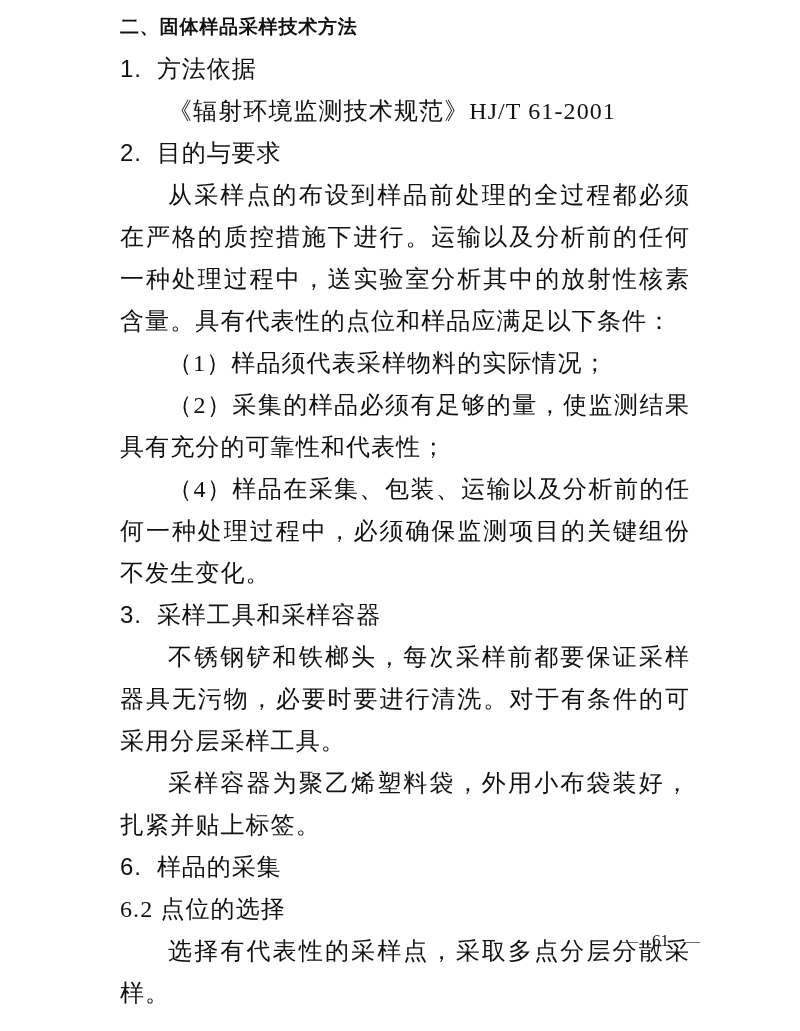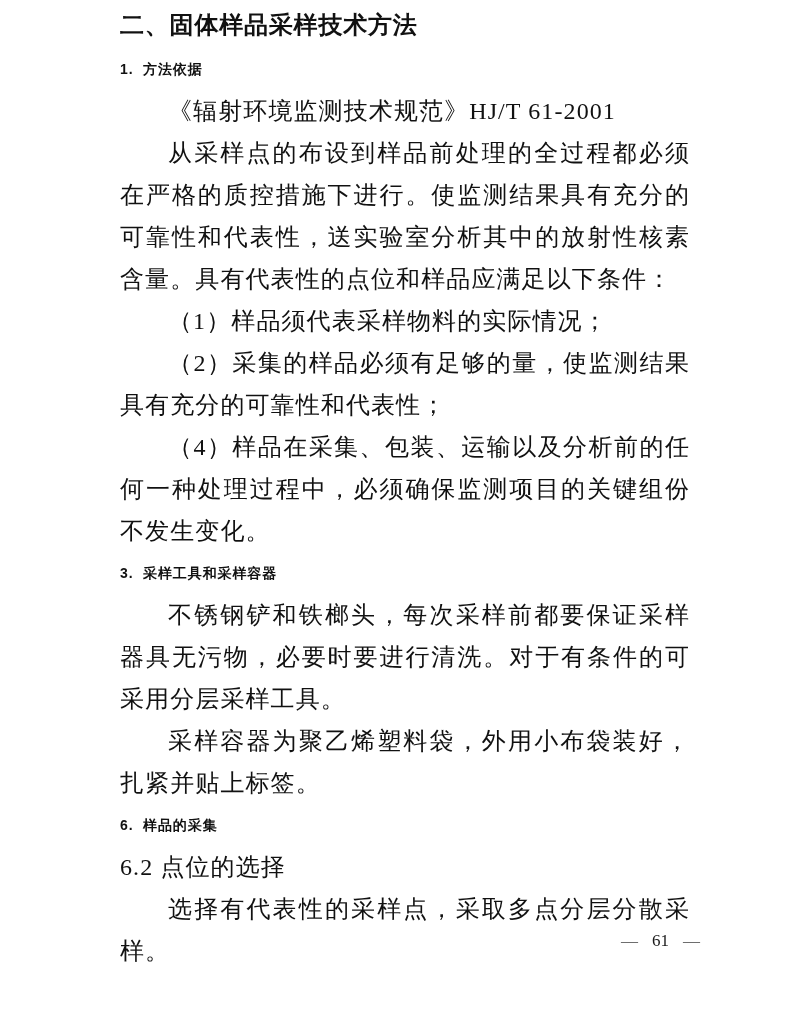--- a/index.html
+++ b/index.html
@@ -25,30 +25,30 @@
     top: 6px;
     left: 120px;
     width: 570px;
   }
   .block {
     font-size: 24px;
     line-height: 42px;
     letter-spacing: 1.1px;
   }
   .title {
-    font-family: Liberation Mono, monospace;
+    font-family: Liberation Serif, serif;
     font-weight: 700;
-    font-size: 24px;
+    font-size: 19px;
     letter-spacing: 0.8px;
     white-space: pre-wrap;
   }
   .heading {
     font-family: "Liberation Sans", "DejaVu Sans", sans-serif;
-    font-weight: 700;
-    font-size: 14px;
+    font-weight: 400;
+    font-size: 24px;
     letter-spacing: 0.9px;
     white-space: pre-wrap;
   }
   .subheading {
     font-weight: 400;
     white-space: pre-wrap;
   }
   .para {
     text-indent: 2em;
     text-align: justify;
@@ -77,22 +77,23 @@
 
 <div class="page">
   <div class="content">
 
     <div class="block title">二、固体样品采样技术方法</div>
 
     <div class="block heading">1.  方法依据</div>
 
     <div class="block para-noind">《辐射环境监测技术规范》HJ/T 61-2001</div>
 
+    <div class="block heading">2.  目的与要求</div>
 
-    <div class="block para">从采样点的布设到样品前处理的全过程都必须在严格的质控措施下进行。使监测结果具有充分的可靠性和代表性，送实验室分析其中的放射性核素含量。具有代表性的点位和样品应满足以下条件：</div>
+    <div class="block para">从采样点的布设到样品前处理的全过程都必须在严格的质控措施下进行。运输以及分析前的任何一种处理过程中，送实验室分析其中的放射性核素含量。具有代表性的点位和样品应满足以下条件：</div>
 
     <div class="block para">（1）样品须代表采样物料的实际情况；</div>
 
     <div class="block para">（2）采集的样品必须有足够的量，使监测结果具有充分的可靠性和代表性；</div>
 
     <div class="block para">（4）样品在采集、包装、运输以及分析前的任何一种处理过程中，必须确保监测项目的关键组份不发生变化。</div>
 
     <div class="block heading">3.  采样工具和采样容器</div>
 
     <div class="block para">不锈钢铲和铁榔头，每次采样前都要保证采样器具无污物，必要时要进行清洗。对于有条件的可采用分层采样工具。</div>

